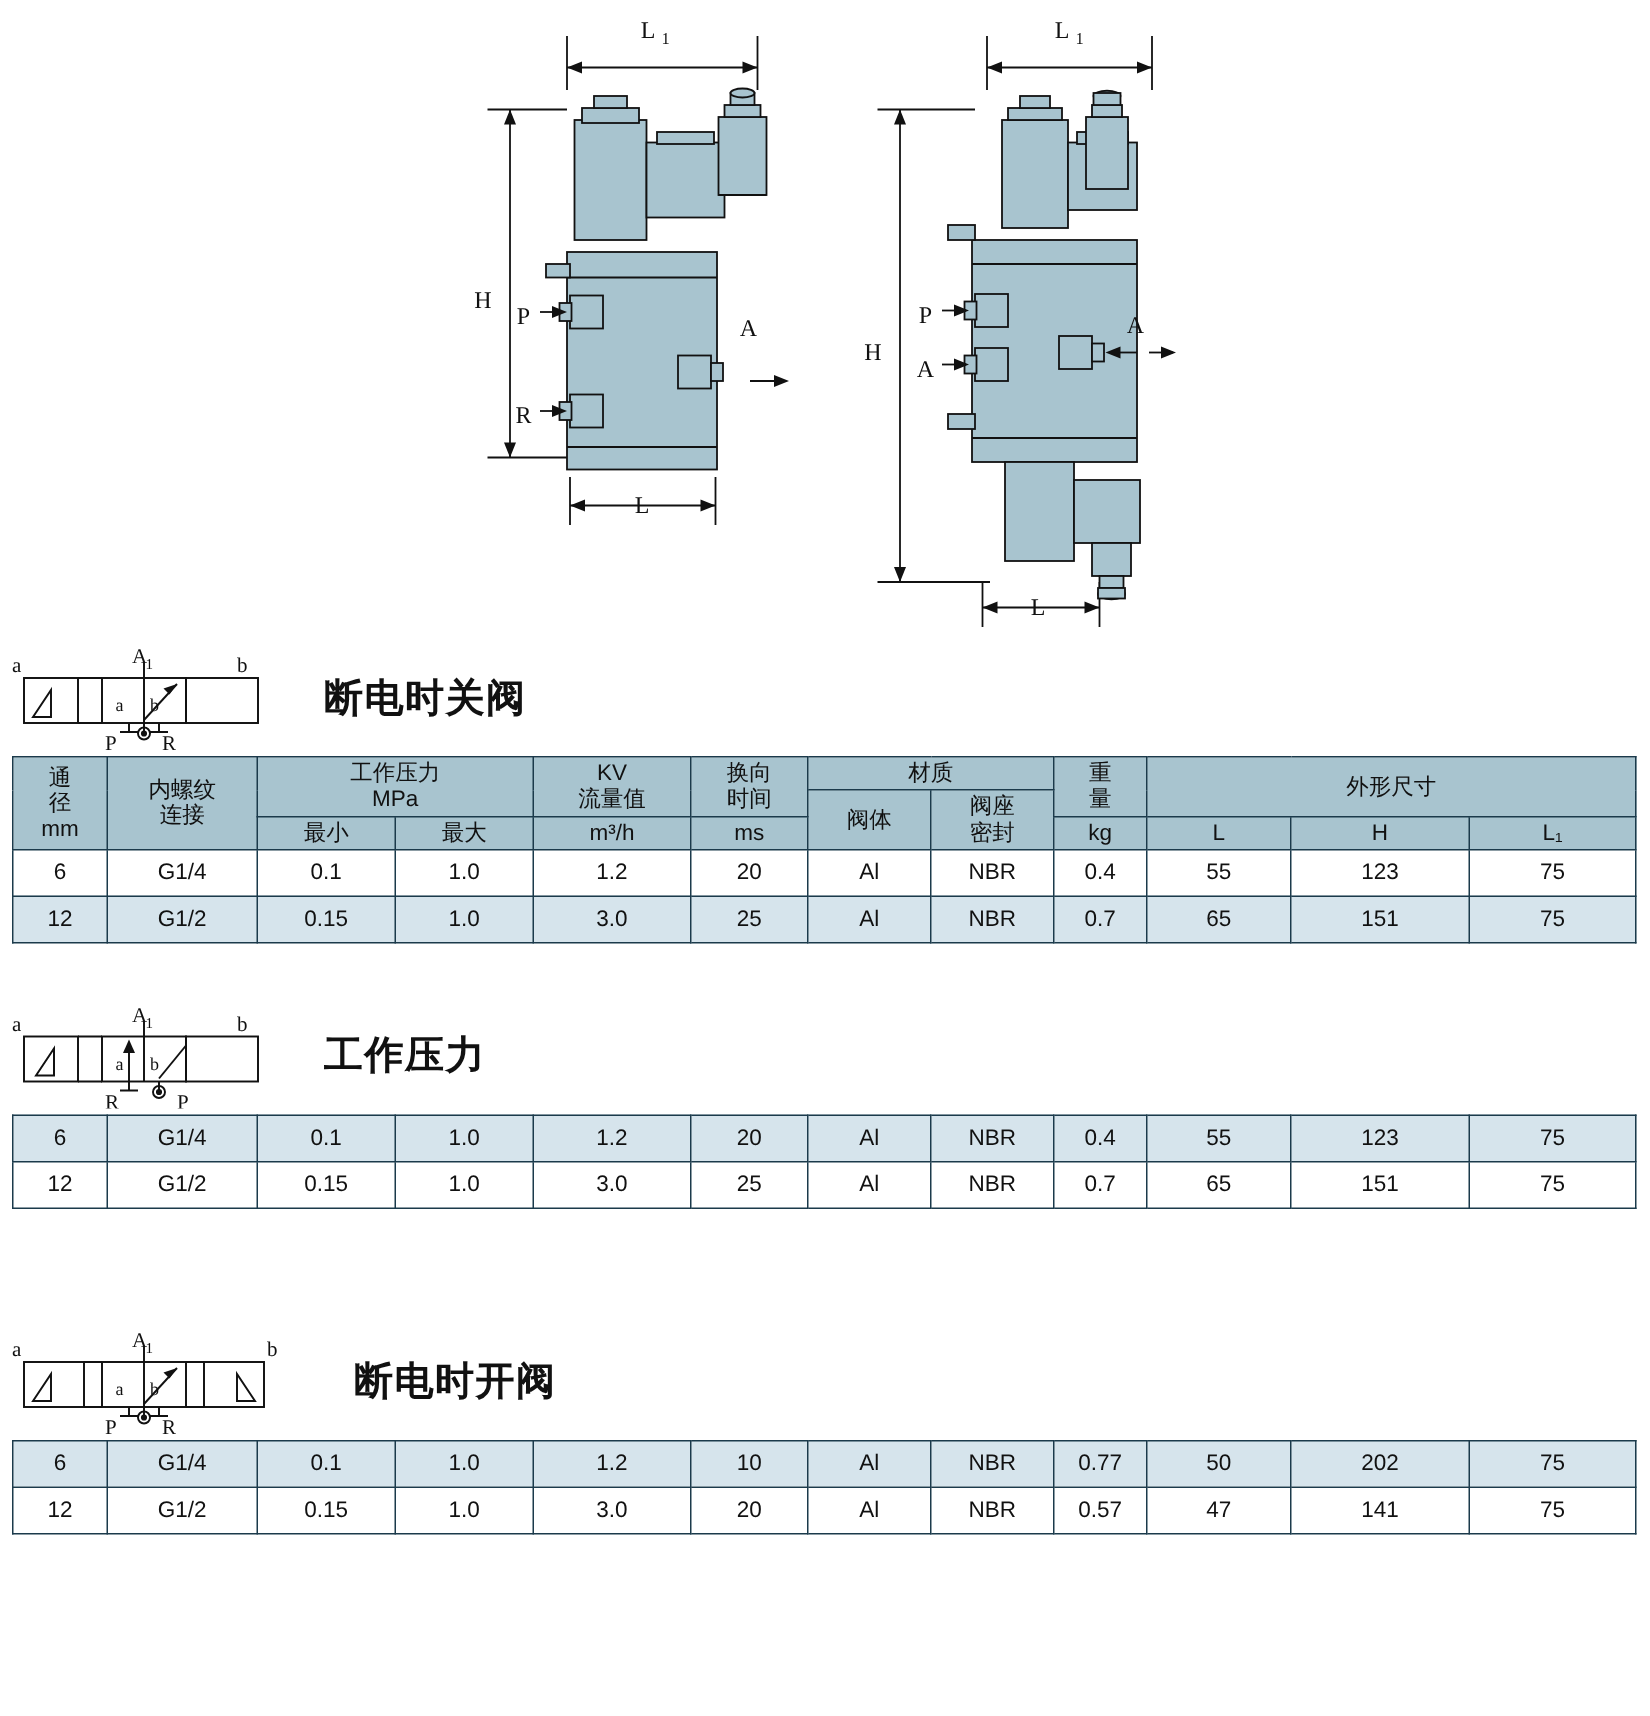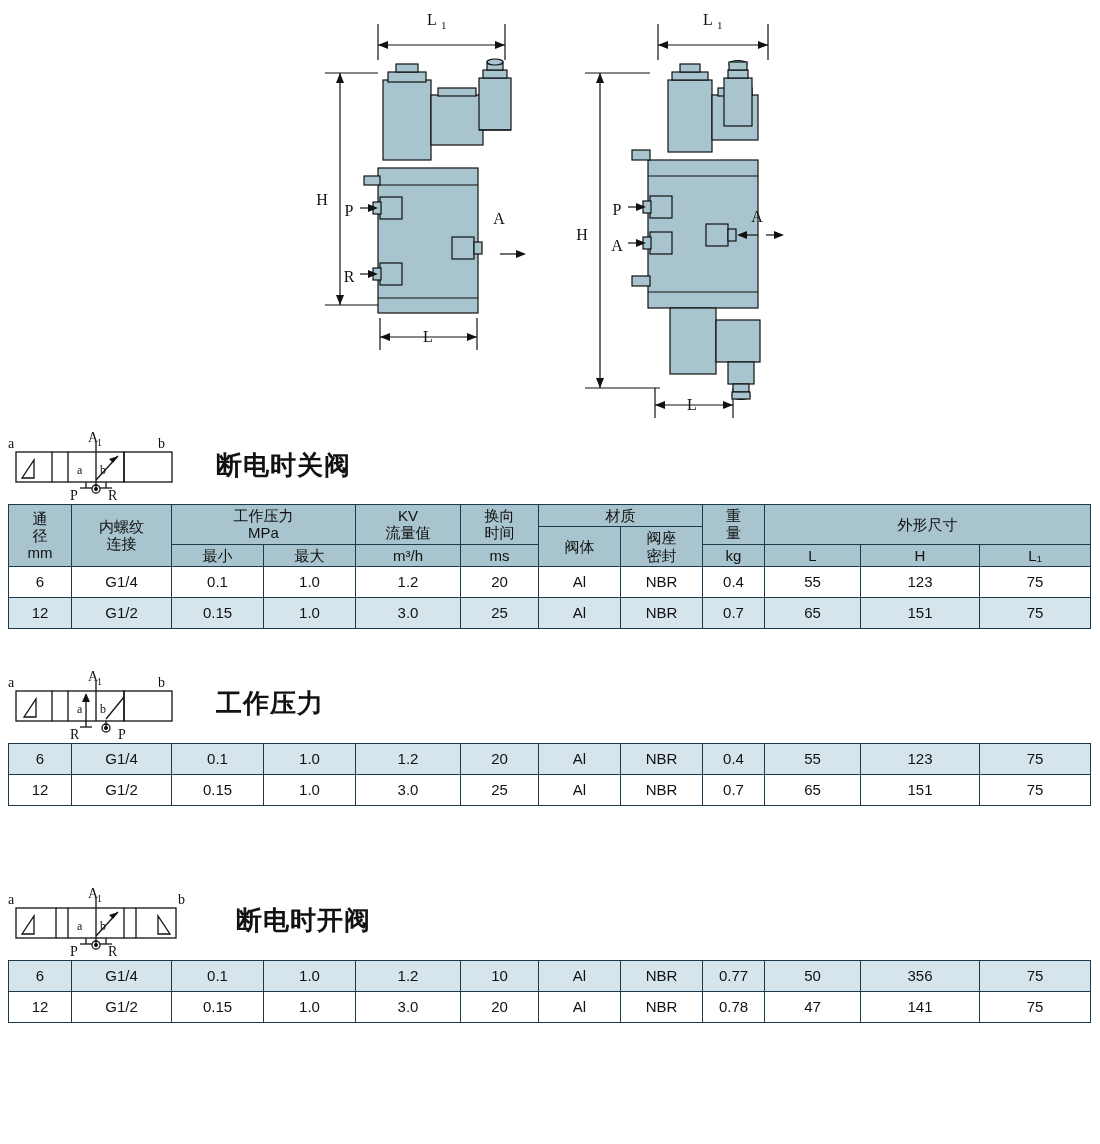--- a/index.html
+++ b/index.html
@@ -476,33 +476,33 @@
           <td class="cell-h">6</td>
           <td>G1/4</td>
           <td>0.1</td>
           <td>1.0</td>
           <td>1.2</td>
           <td>10</td>
           <td>Al</td>
           <td>NBR</td>
           <td>0.77</td>
           <td>50</td>
-          <td>356</td>
+          <td>202</td>
           <td>75</td>
         </tr>
         <tr class="odd">
           <td class="cell-h">12</td>
           <td>G1/2</td>
           <td>0.15</td>
           <td>1.0</td>
           <td>3.0</td>
           <td>20</td>
           <td>Al</td>
           <td>NBR</td>
-          <td>0.78</td>
+          <td>0.57</td>
           <td>47</td>
           <td>141</td>
           <td>75</td>
         </tr>
       </tbody>
     </table>
   </div>
 
 </div>
 

